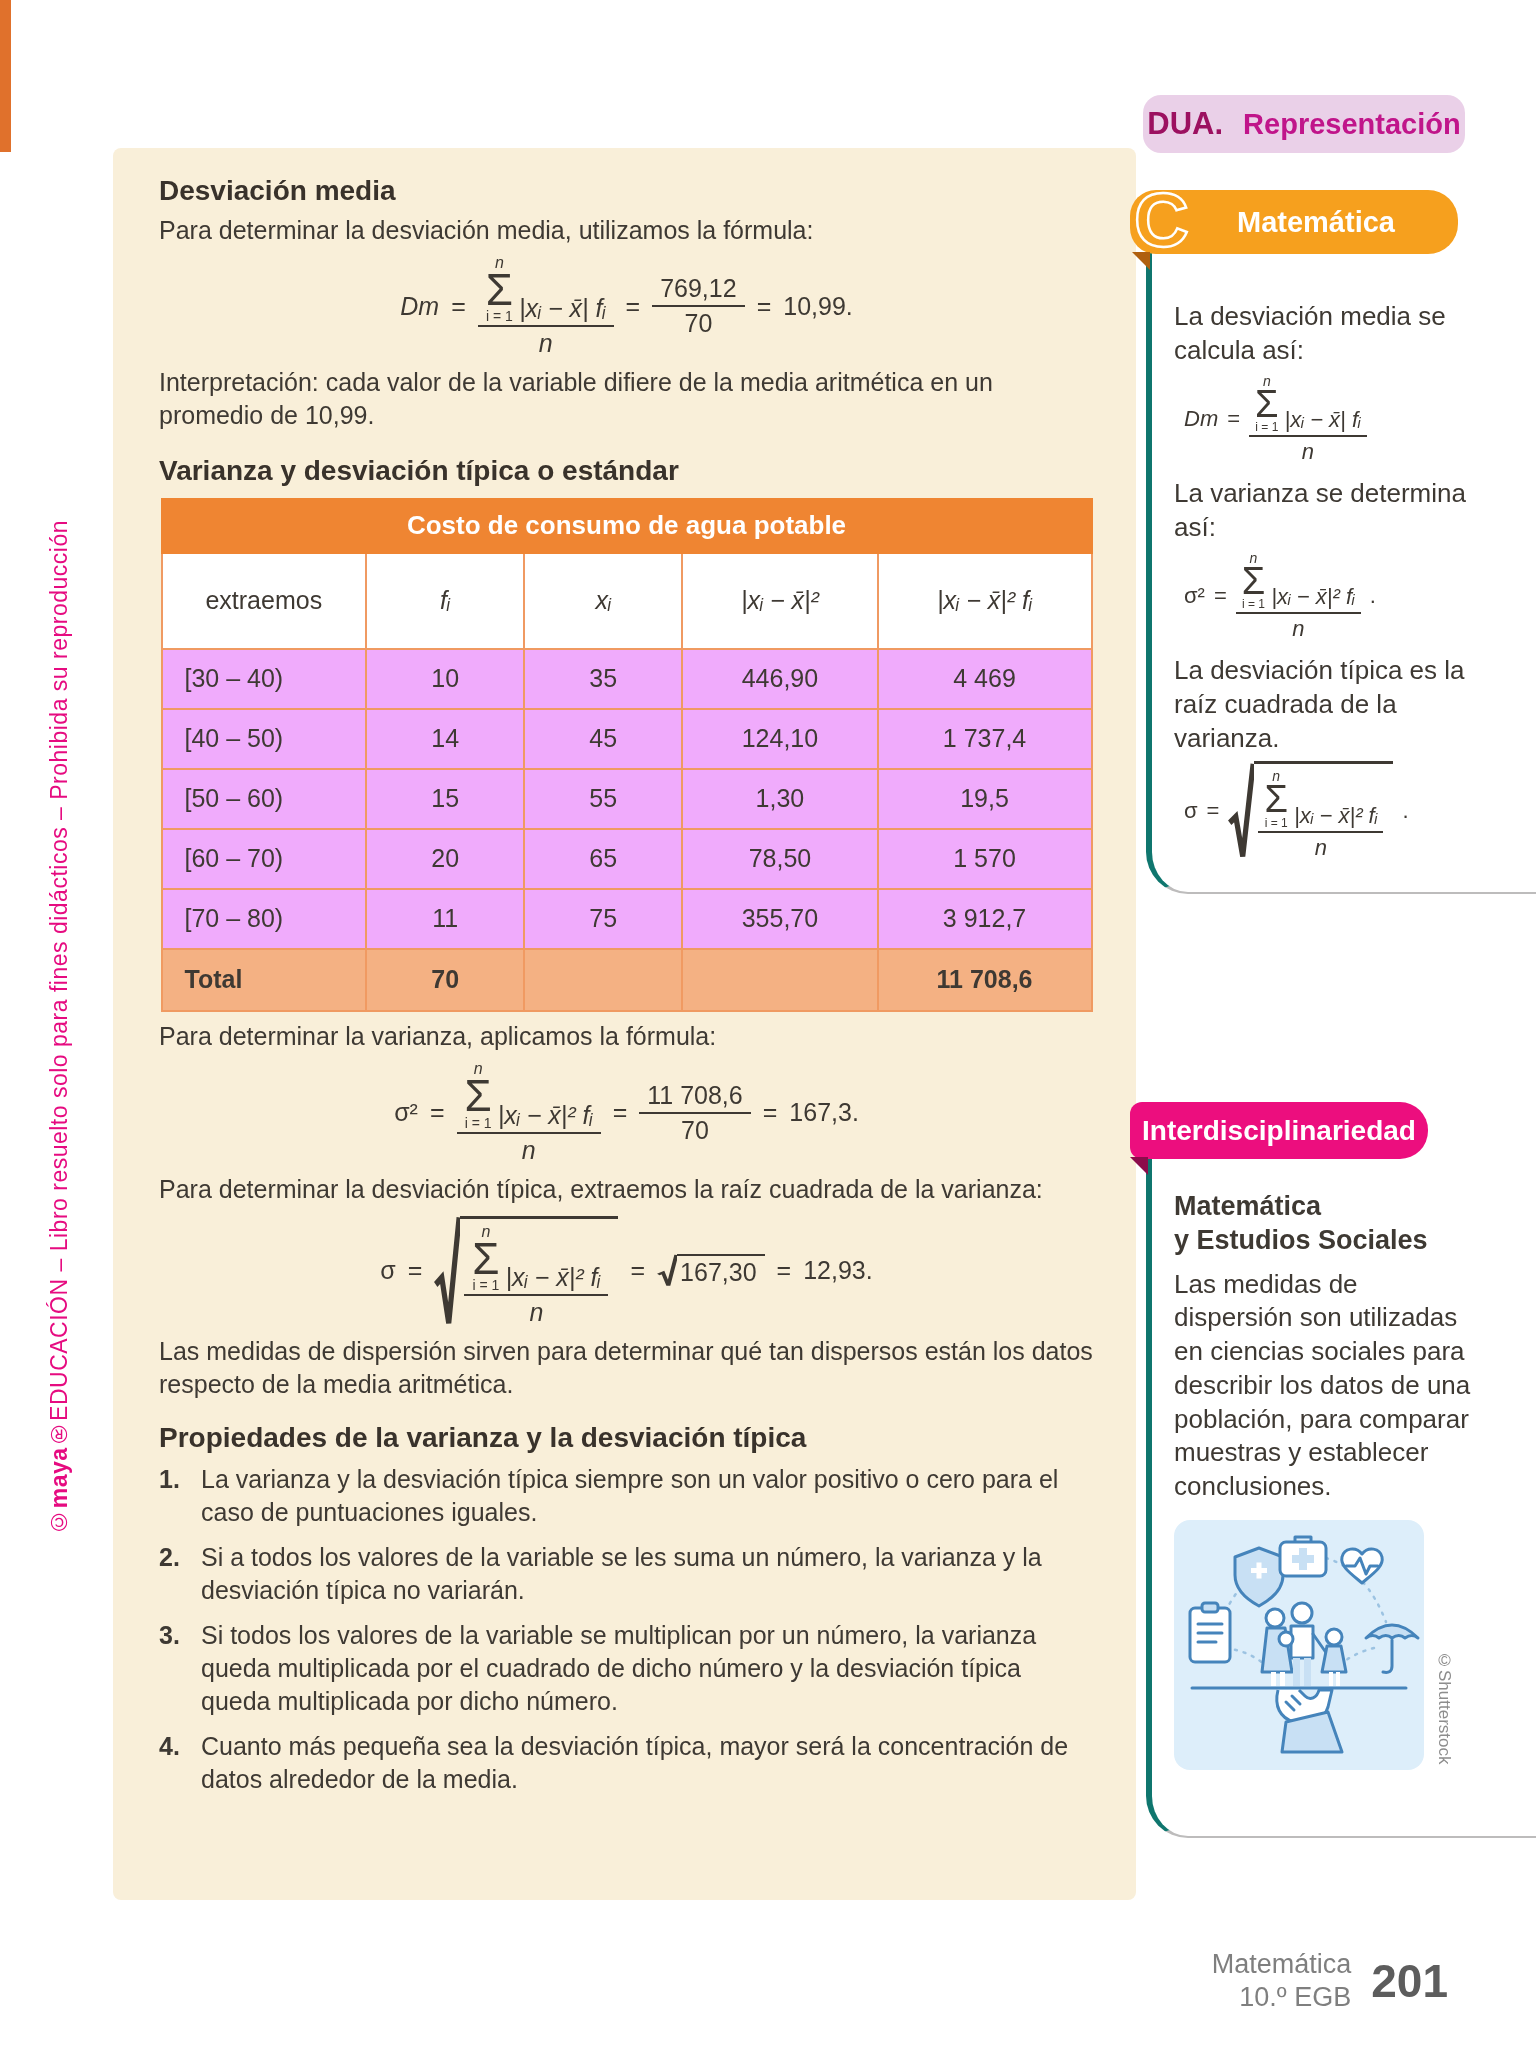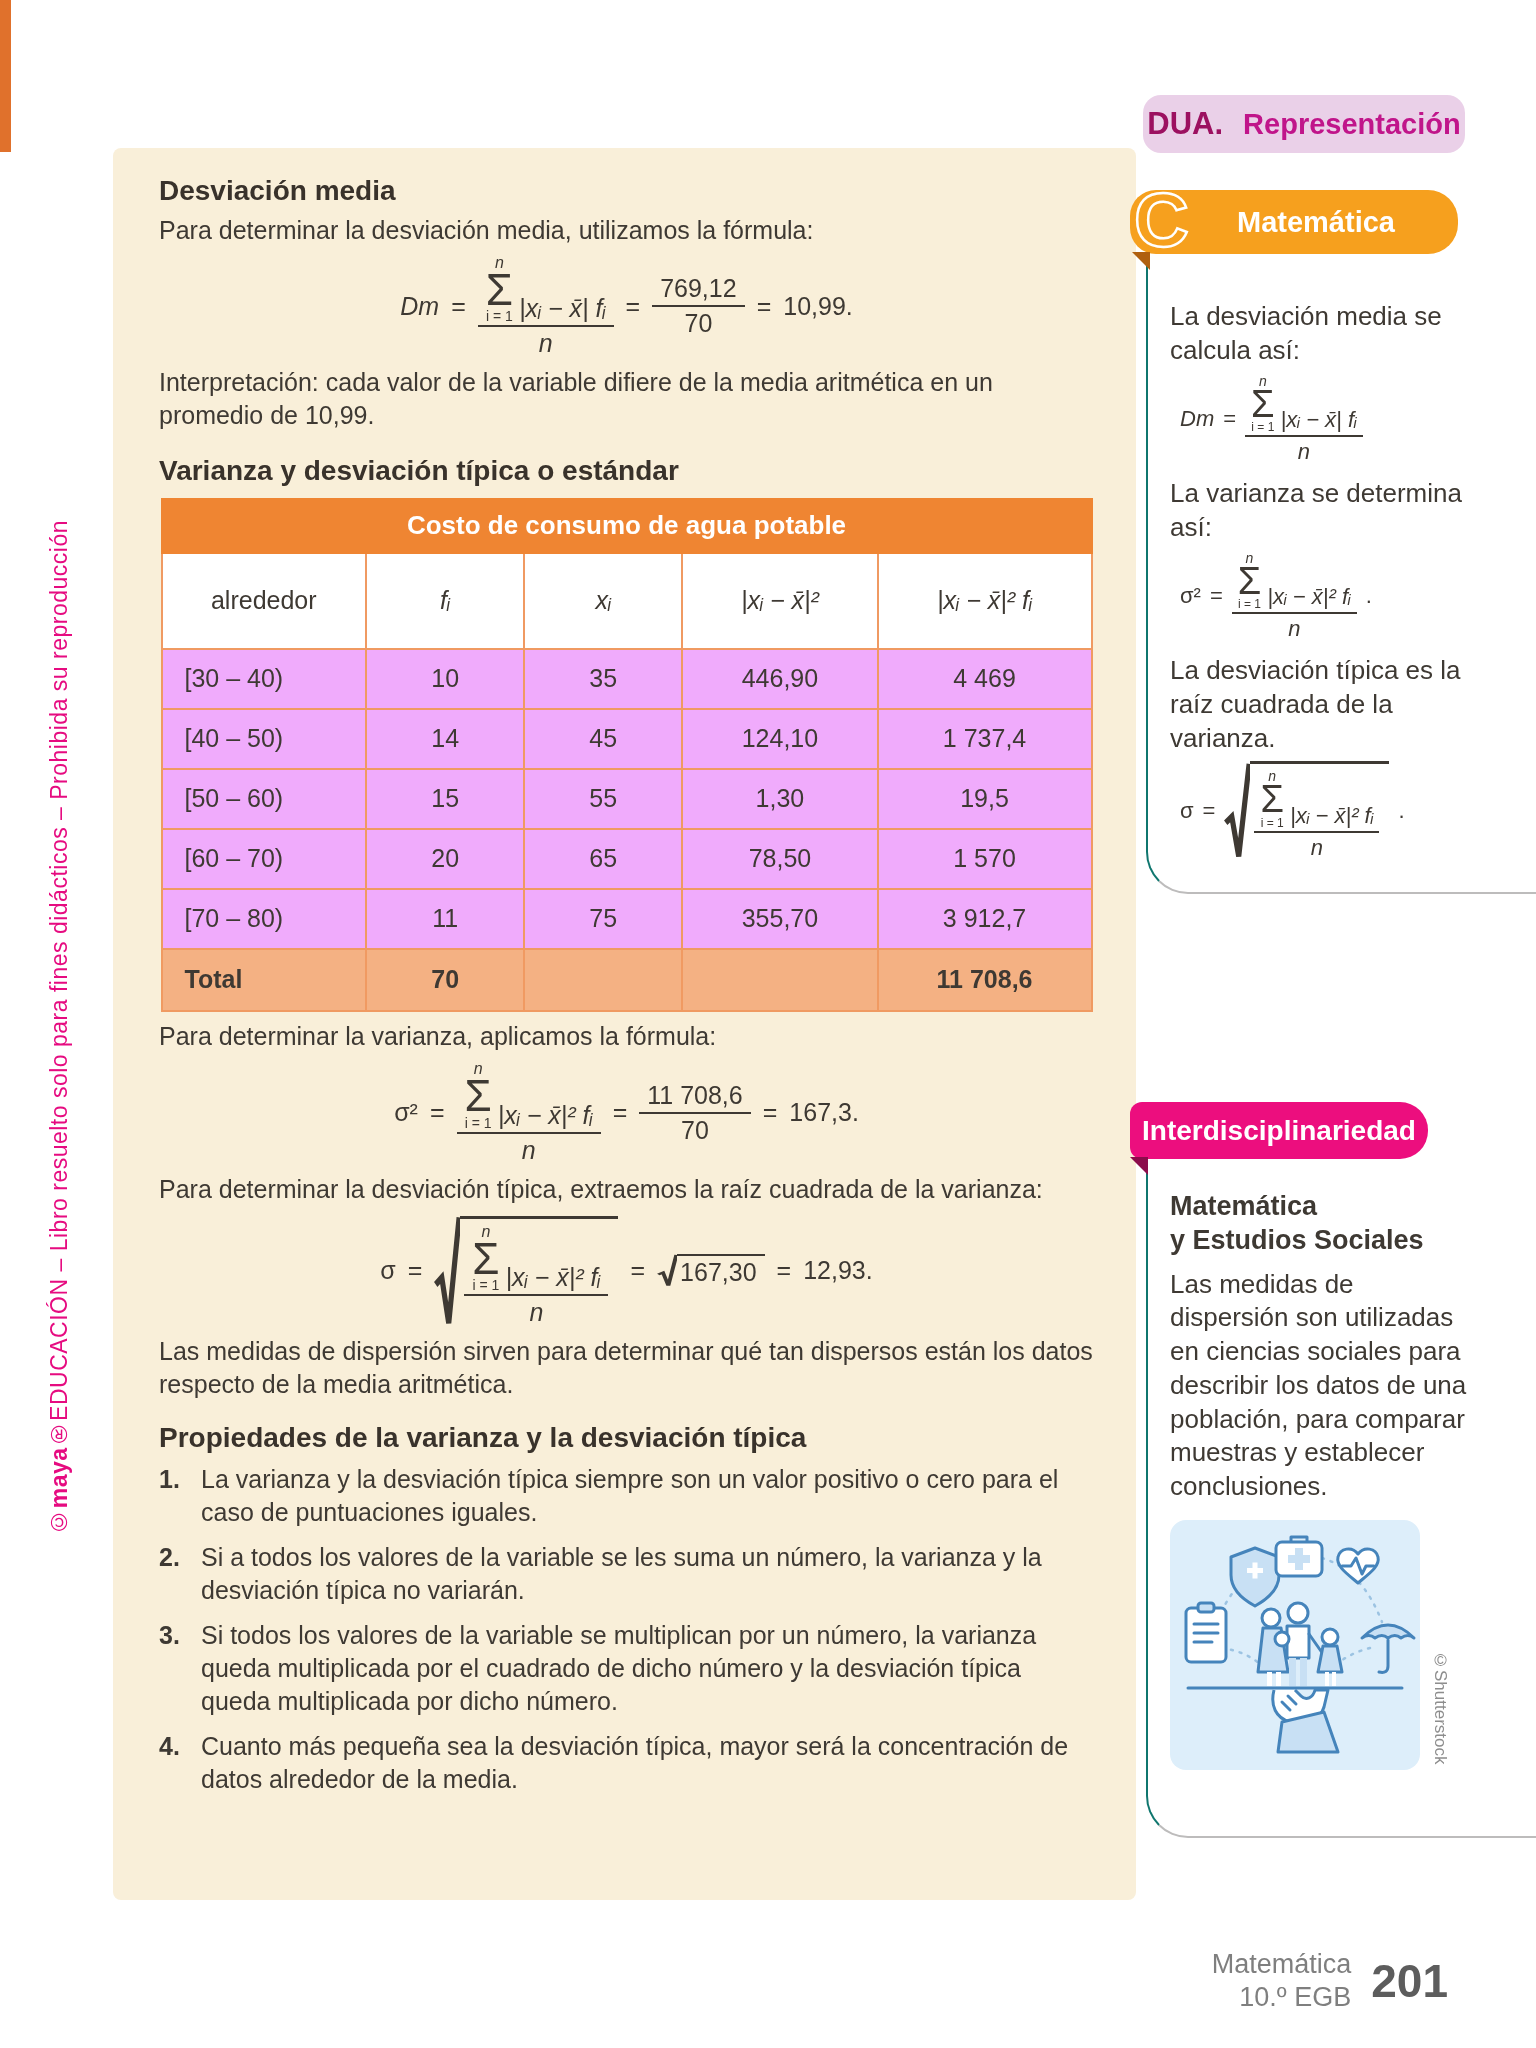--- a/index.html
+++ b/index.html
@@ -59,21 +59,21 @@
   table.costs tr.total td{background:#f4b183;font-weight:700;height:58px;}
   .w1{width:22%;} .w2{width:17%;} .w3{width:17%;} .w4{width:21%;} .w5{width:23%;}
 
   
   .prop{display:flex;gap:14px;margin:0 0 12px;font-size:25px;line-height:1.32;}
   .prop .n{font-weight:700;min-width:28px;}
   .prop .t{flex:1;}
 
   
   .side-box{position:absolute;left:1146px;width:390px;box-sizing:border-box;background:#fff;
-    border-left:2px solid #0f766e;border-bottom:2px solid #bdbcbc;border-bottom-left-radius:42px;}
+    border-left:6px solid #0f766e;border-bottom:2px solid #bdbcbc;border-bottom-left-radius:42px;}
   .box-math{top:222px;height:672px;padding:78px 26px 0 22px;}
   .box-inter{top:1130px;height:708px;padding:60px 26px 0 22px;}
   .sb-p{font-size:26px;line-height:1.3;margin:0 0 6px;width:300px;}
   .formula.sb{justify-content:flex-start;margin:6px 0 12px 10px;font-size:22px;gap:9px;}
   .sb .sigma{font-size:38px;} .sb .s-top{font-size:14px;} .sb .s-bot{font-size:12px;}
   .sb .frac .num{border-bottom-width:2px;padding:0 6px 2px;}
 
   .tab-orange{position:absolute;left:1130px;top:190px;width:328px;height:64px;background:#f6a01e;
     border-radius:26px 30px 30px 26px;display:flex;align-items:center;justify-content:center;box-sizing:border-box;padding-left:44px;}
   .tab-orange .lbl{color:#fff;font-size:29px;font-weight:700;}
@@ -156,21 +156,21 @@
     <p>Interpretación: cada valor de la variable difiere de la media aritmética en un promedio de 10,99.</p>
 
     <h3 class="h-mid">Varianza y desviación típica o estándar</h3>
 
     <table class="costs">
       <thead>
         <tr>
           <th class="t-title" colspan="5">Costo de consumo de agua potable</th>
         </tr>
         <tr class="hdr">
-          <th class="w1">alrededor</th>
+          <th class="w1">extraemos</th>
           <th class="w2 mth">fᵢ</th>
           <th class="w3 mth">xᵢ</th>
           <th class="w4 mth">|xᵢ − x̄|²</th>
           <th class="w5 mth">|xᵢ − x̄|² fᵢ</th>
         </tr>
       </thead>
       <tbody>
         <tr>
           <td class="c-int">[30 – 40)</td>
           <td>10</td>

